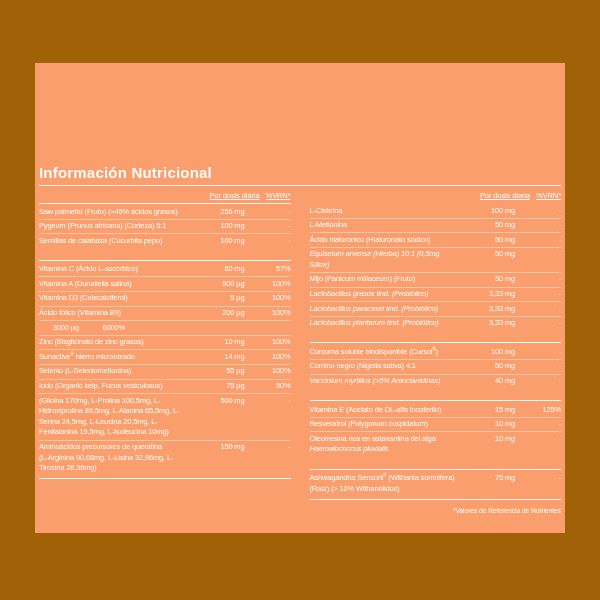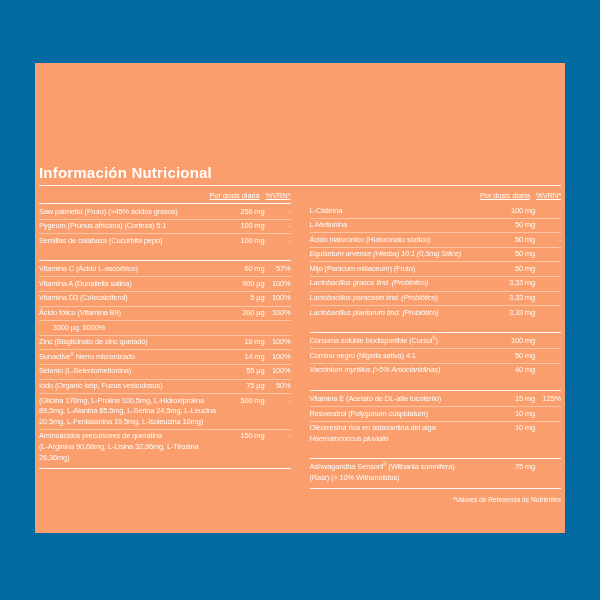--- a/index.html
+++ b/index.html
@@ -1,17 +1,17 @@
 <!DOCTYPE html>
 <html><head>
 <meta charset="utf-8">
 <style>
   html,body { margin:0; padding:0; background:#ffffff; }
   .page {
-    position:relative; width:600px; height:600px; background:#0369a1;
+    position:relative; width:600px; height:600px; background:#a16207;
     font-family:"Liberation Sans", sans-serif; overflow:hidden;
   }
   .label {
     position:absolute; left:35px; top:63px; width:530px; height:470px;
     background:#F99E6C;
   }
   .inner {
     position:absolute; left:4px; right:4px; top:101px;
     color:rgba(255,255,255,.97);
   }
@@ -30,21 +30,21 @@
   .hdr-spacer { flex:1; }
   .hdr-dose { white-space:nowrap; }
   .hdr-vrn { width:26px; text-align:right; white-space:nowrap; }
   .ruled-bottom { border-bottom:1.2px solid rgba(255,255,255,.93); }
   .section { padding:1px 0 2px; }
   .section.ruled {
     border-top:1.2px solid rgba(255,255,255,.93);
     margin-top:10px; padding-top:2px;
   }
   .row {
-    display:flex; gap:0; padding:1.5px 0;
+    display:flex; gap:20px; padding:1.5px 0;
     font-size:7.5px; line-height:10.6px; letter-spacing:-.15px;
   }
   .section .row + .row { border-top:1px solid rgba(255,255,255,.4); }
   .r-name { flex:1; min-width:0; }
   .r-line2 { }
   .italic { font-style:italic; }
   .r-amount { width:40px; text-align:right; white-space:nowrap; flex:none; }
   .r-vrn { width:26px; text-align:right; white-space:nowrap; flex:none; }
   .dim { opacity:.78; }
   .col-end-rule { border-top:1.2px solid rgba(255,255,255,.93); margin-top:1px; }
@@ -119,21 +119,21 @@
                 </div>
                 <div class="r-amount">200 µg</div>
                 <div class="r-vrn">100%</div>
               </div>
               <div class="row">
                 <div class="r-amount">3000 µg</div>
                 <div class="r-vrn">6000%</div>
               </div>
               <div class="row">
                 <div class="r-name">
-                  <div class="nw">Zinc (Bisglicinato de zinc quelado)</div>
+                  <div class="nw">Zinc (Bisglicinato de zinc grasos)</div>
                 </div>
                 <div class="r-amount">10 mg</div>
                 <div class="r-vrn">100%</div>
               </div>
               <div class="row">
                 <div class="r-name">
                   <div class="nw">Sunactive<sup>®</sup> hierro micronizado</div>
                 </div>
                 <div class="r-amount">14 mg</div>
                 <div class="r-vrn">100%</div>

